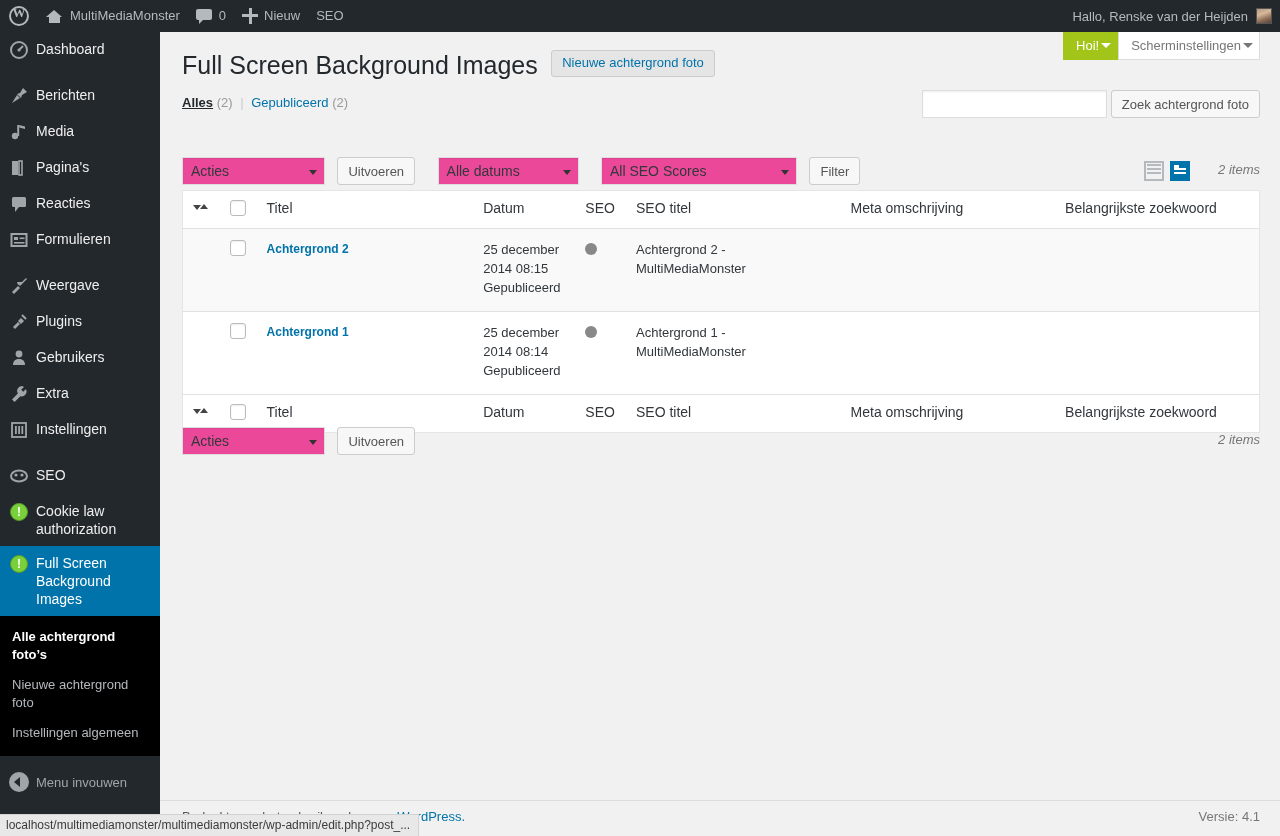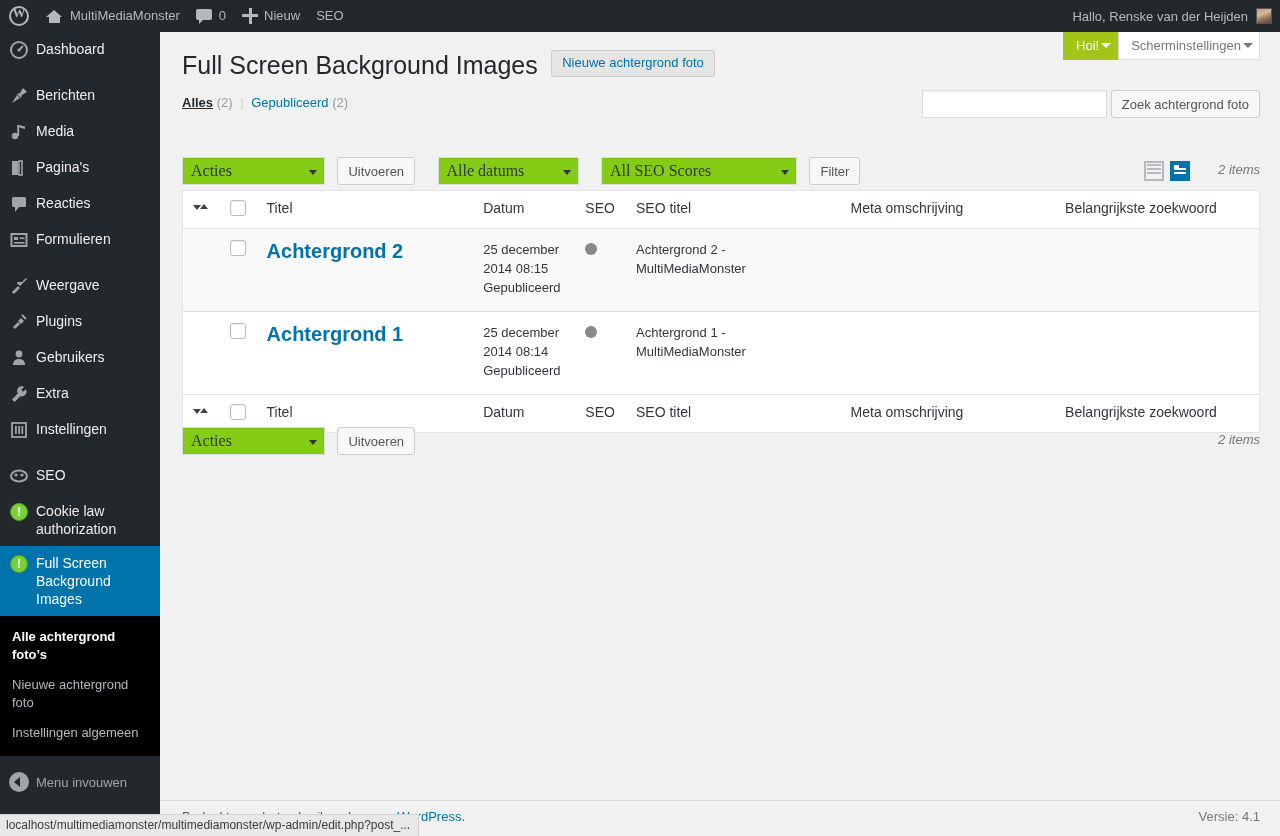--- a/index.html
+++ b/index.html
@@ -228,23 +228,23 @@
   }
 
   
   .tablenav {
     position: absolute; left: 22px; right: 20px;
     height: 30px;
   }
   #tablenav-top { top: 125px; }
   #tablenav-bottom { top: 395px; }
   .tn-select {
-    height: 28px; border: 1px solid #ddd; background: #84cc16;
-    font-size: 16px; color: #32373c; padding: 0 24px 0 8px;
-    font-family: Liberation Serif, serif;
+    height: 28px; border: 1px solid #ddd; background: #ec4899;
+    font-size: 14px; color: #32373c; padding: 0 24px 0 8px;
+    font-family: Liberation Sans, sans-serif;
     position: relative; display: inline-flex; align-items: center;
     box-shadow: inset 0 1px 2px rgba(0,0,0,.07);
     vertical-align: top;
   }
   .tn-select .caret {
     position: absolute; right: 7px; top: 12px;
     border-left: 4px solid transparent; border-right: 4px solid transparent;
     border-top: 5px solid #333;
   }
   .tn-btn {
@@ -337,21 +337,21 @@
     border-bottom: 5px solid #444;
   }
   .cbx {
     width: 16px; height: 16px; border: 1px solid #bbb;
     background: #fff; border-radius: 3px; display: inline-block;
     box-shadow: inset 0 1px 2px rgba(0,0,0,.07);
   }
   #posts-table tbody tr.alt { background: #f9f9f9; }
   #posts-table tbody tr { border-bottom: 1px solid #e1e1e1; }
   #posts-table tbody td { padding-top: 11px; padding-bottom: 14px; }
-  .row-title { color: #0073aa; font-weight: bold; font-size: 20px; }
+  .row-title { color: #0073aa; font-weight: bold; font-size: 12px; }
   .date-cell { font-size: 13px; color: #32373c; line-height: 19px; }
   .seo-dot {
     display: inline-block; width: 12px; height: 12px;
     border-radius: 50%; background: #888; margin-top: 3px;
   }
   .seotitle-cell { font-size: 13px; color: #32373c; line-height: 19px; }
 
   
   #wpfooter {
     position: absolute; left: 160px; bottom: 0;

